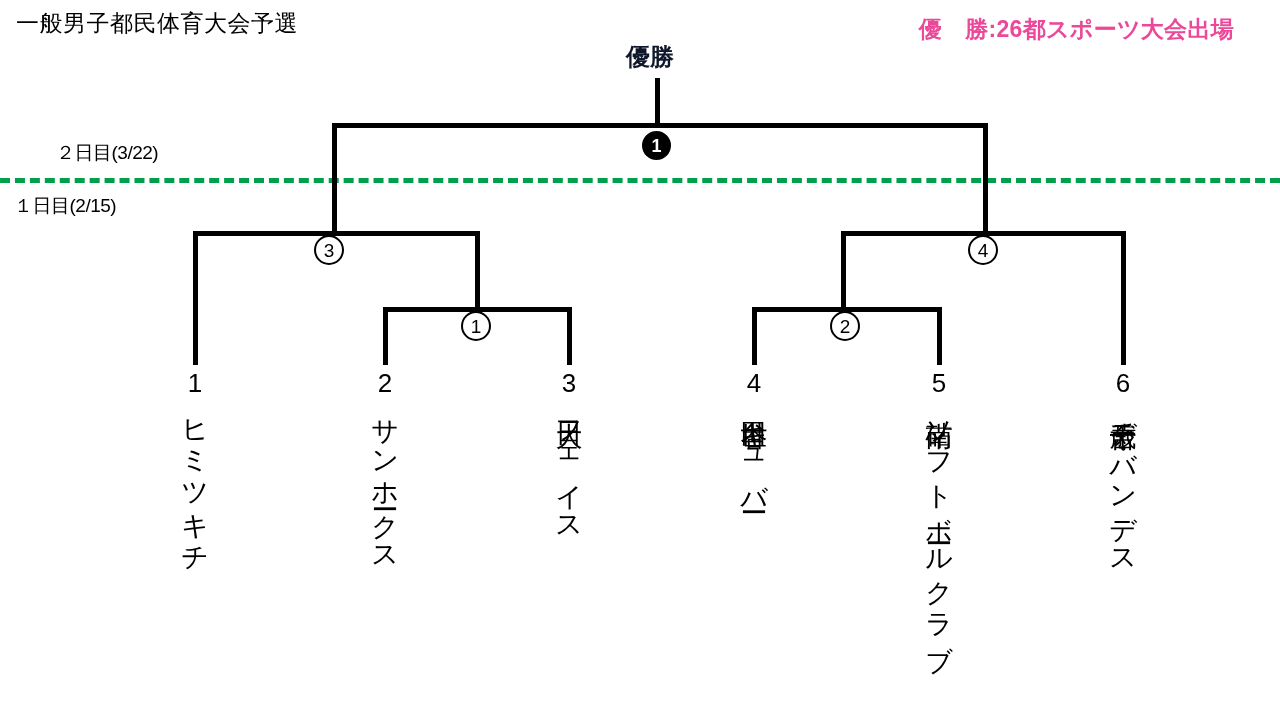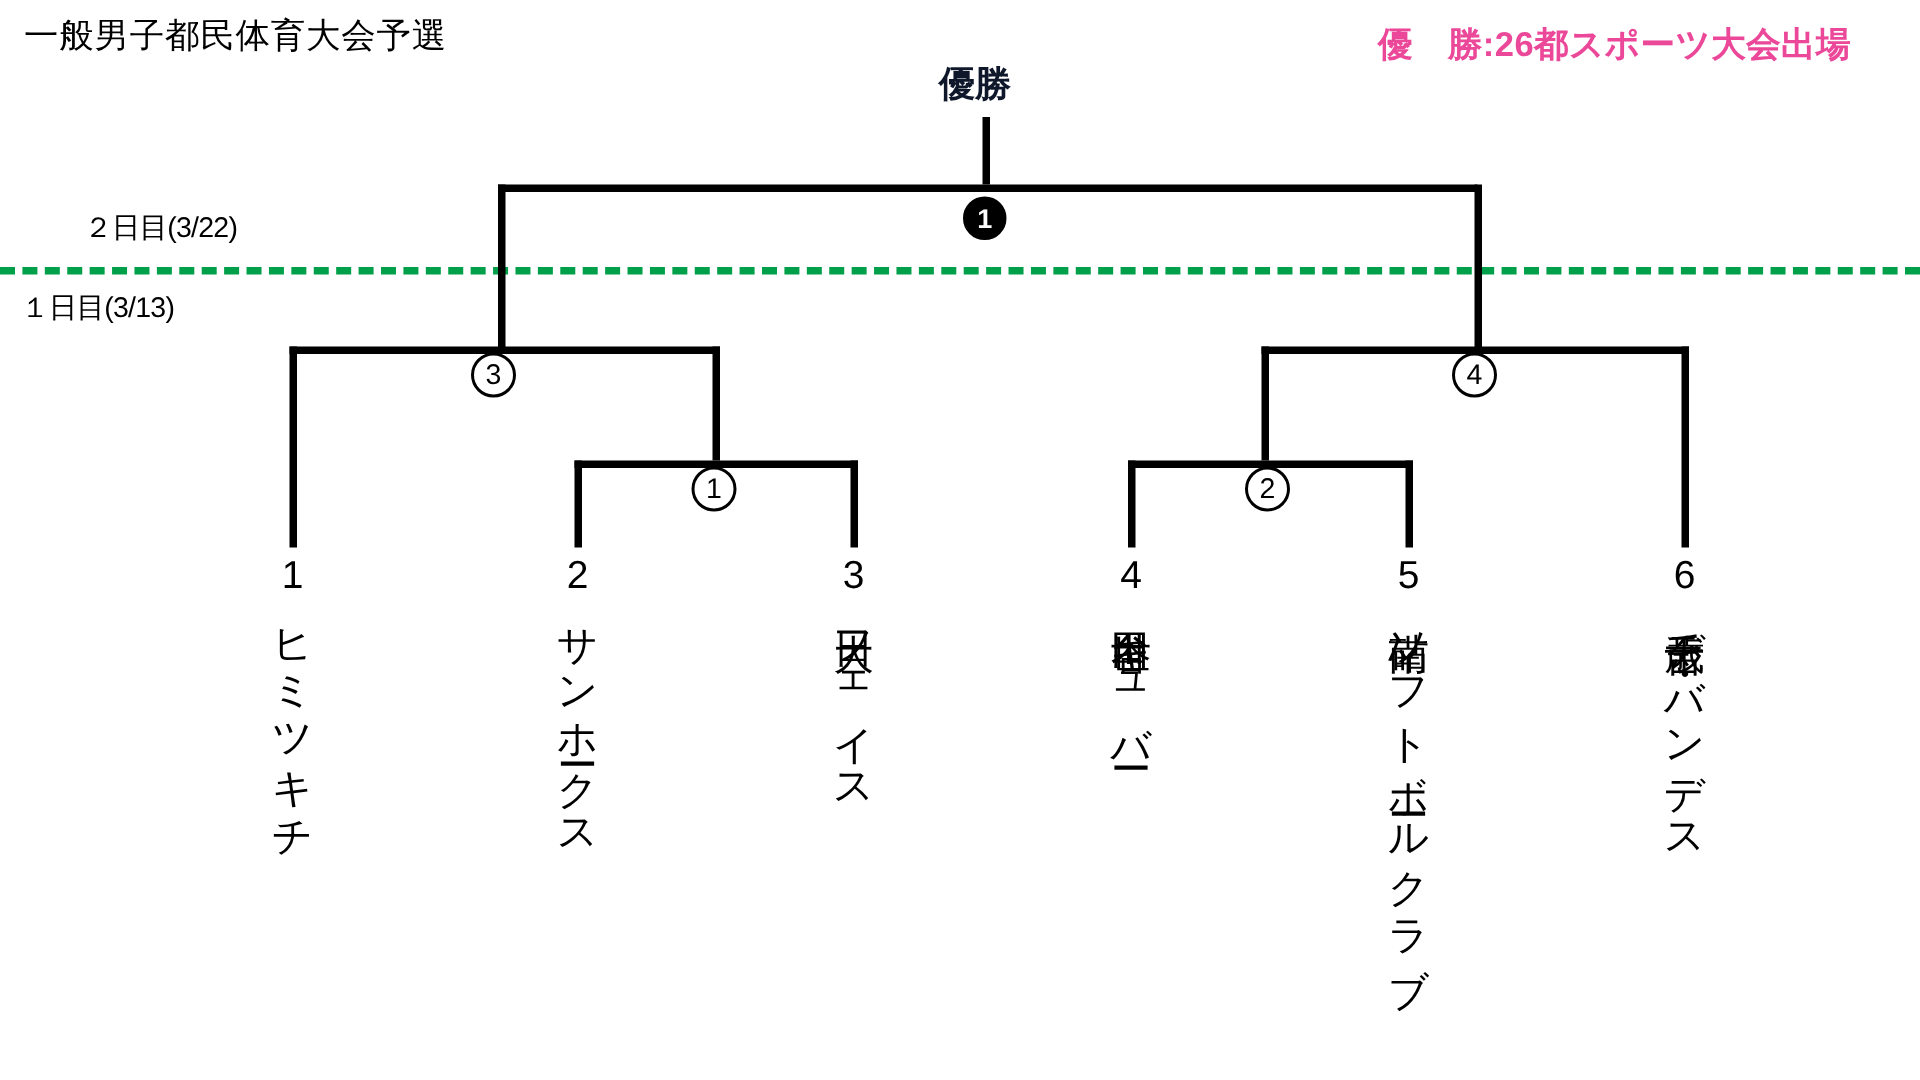--- a/index.html
+++ b/index.html
@@ -142,21 +142,21 @@
 <body>
 
 <div id="root">
 
   <div class="title">一般男子都民体育大会予選</div>
   <div class="prize-note">優　勝:26都スポーツ大会出場</div>
   <div class="champion-label">優勝</div>
 
   <div class="day-label d2">２日目(3/22)</div>
   <div class="day-line"></div>
-  <div class="day-label d1">１日目(3/13)</div>
+  <div class="day-label d1">１日目(2/15)</div>
 
   <div class="vline" style="left:655px; top:78px; height:45px;"></div>
 
   <div class="hline" style="left:332px; top:123px; width:653px;"></div>
 
   <div class="vline" style="left:332px; top:123px; height:110px;"></div>
 
   <div class="vline" style="left:983px; top:123px; height:110px;"></div>
   <div class="match-no final" style="left:642px; top:131px;">1</div>
 

